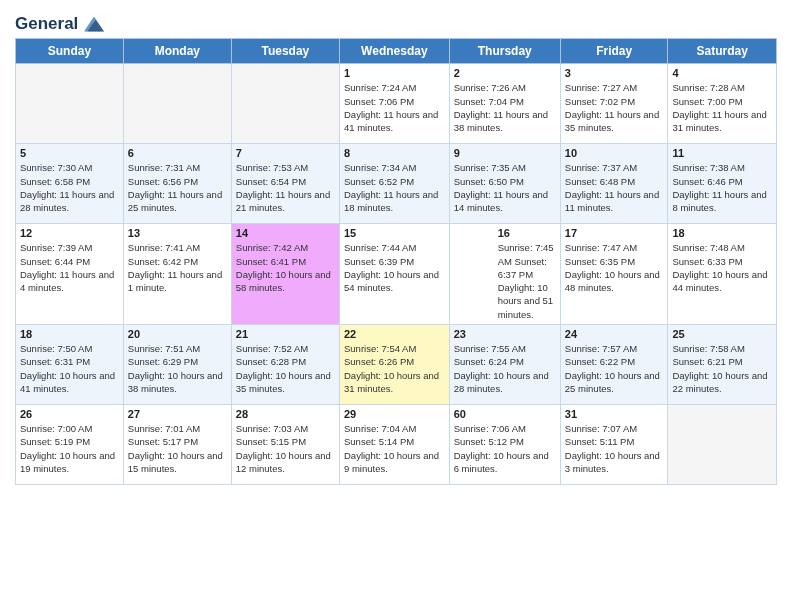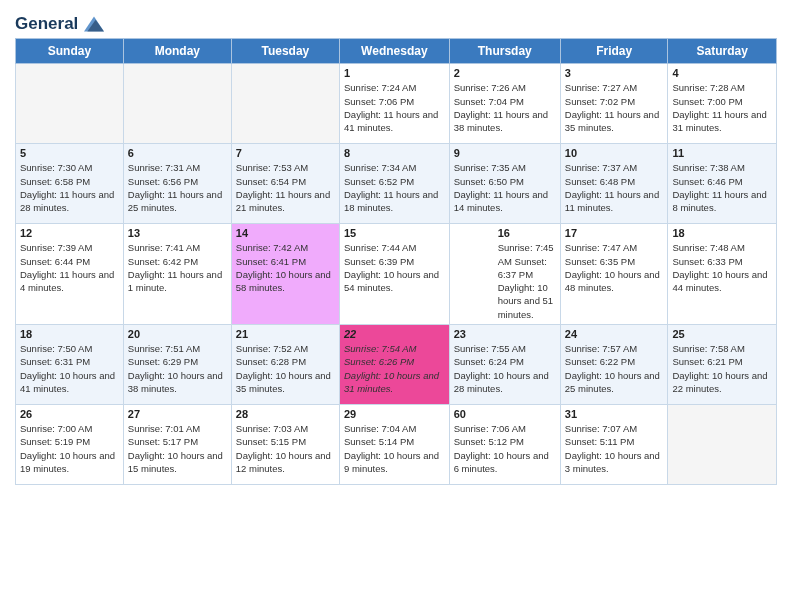--- a/index.html
+++ b/index.html
@@ -266,21 +266,21 @@
             <div class="cell-info">Sunrise: 7:51 AM
 Sunset: 6:29 PM
 Daylight: 10 hours and 38 minutes.</div>
           </td>
           <td style="background: rgb(238, 244, 251);">
             <div class="day-num">21</div>
             <div class="cell-info">Sunrise: 7:52 AM
 Sunset: 6:28 PM
 Daylight: 10 hours and 35 minutes.</div>
           </td>
-          <td style="background: #ec4899; font-style: italic;">
+          <td style="background: #fef9c3;">
             <div class="day-num">22</div>
             <div class="cell-info">Sunrise: 7:54 AM
 Sunset: 6:26 PM
 Daylight: 10 hours and 31 minutes.</div>
           </td>
           <td style="background: rgb(238, 244, 251);">
             <div class="day-num">23</div>
             <div class="cell-info">Sunrise: 7:55 AM
 Sunset: 6:24 PM
 Daylight: 10 hours and 28 minutes.</div>

